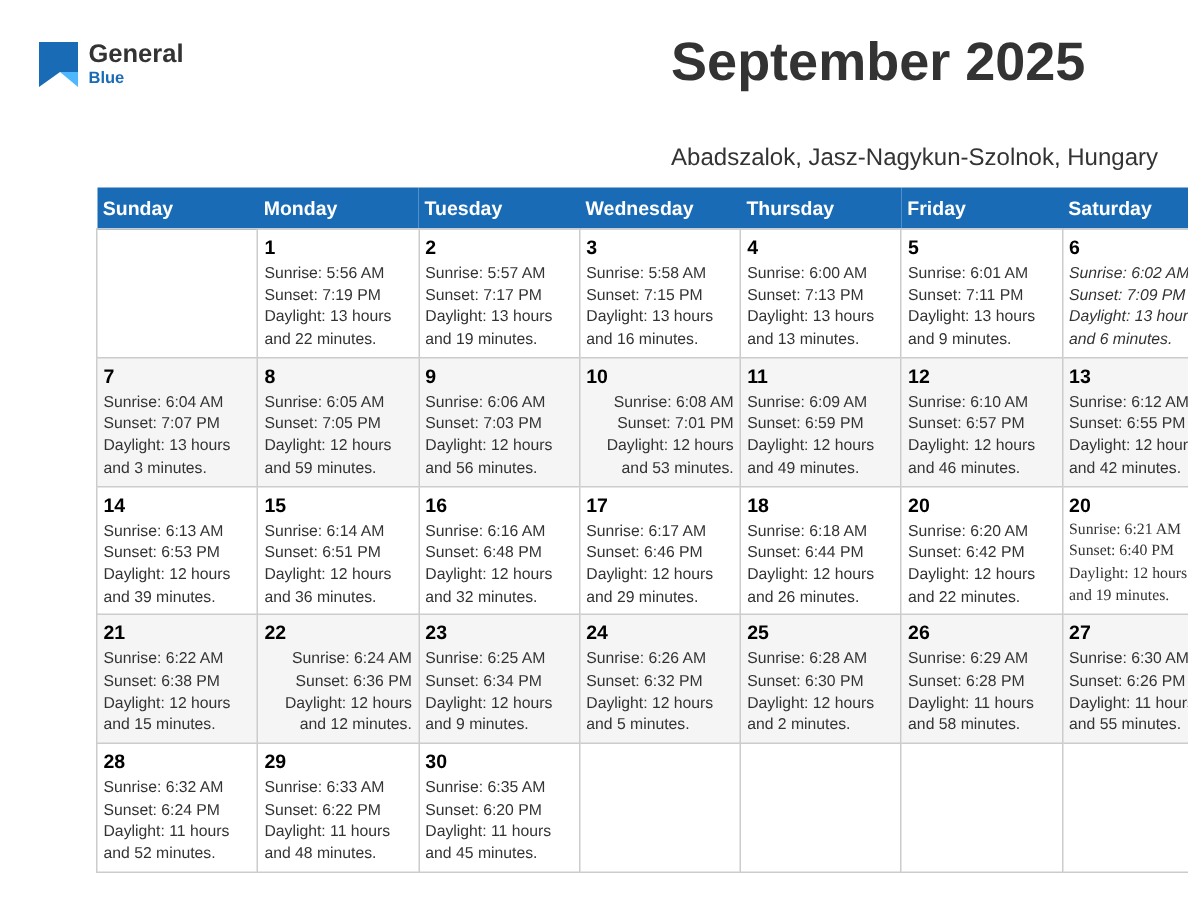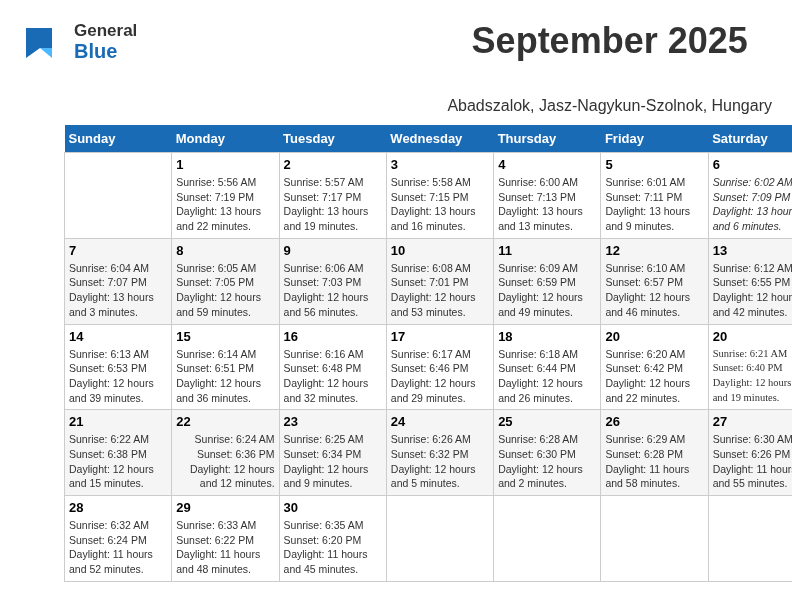--- a/index.html
+++ b/index.html
@@ -14,21 +14,21 @@
       display: flex;
       align-items: flex-start;
       justify-content: space-between;
       margin-bottom: 10px;
     }
     .logo-wrapper {
       display: flex;
       align-items: center;
     }
     .title-area {
-      text-align: center;
+      text-align: left;
     }
     .month-title {
       font-size: 36px;
       font-weight: bold;
       color: #333;
     }
     .subtitle {
       font-size: 16px;
       color: #333;
       margin-top: 35px;
@@ -82,23 +82,23 @@
 <body>
 
 <div class="header-area">
   <div class="logo-wrapper">
     <div>
       <svg width="38" height="40" viewBox="0 0 38 40" xmlns="http://www.w3.org/2000/svg">
         <polygon points="6,8 32,8 32,28 20,28 6,38" fill="#1a6bb5"></polygon>
         <polygon points="20,28 32,28 32,38" fill="#4db8ff"></polygon>
       </svg>
     </div>
-    <div style="margin-left:16px;">
+    <div style="margin-left:1px;">
       <div style="font-size:17px;font-weight:bold;color:#333;line-height:1.1;">General</div>
-      <div style="font-size:20px;font-weight:bold;color:#1a6bb5;line-height:1.1;">Blue</div>
+      <div style="font-size:11px;font-weight:bold;color:#1a6bb5;line-height:1.1;">Blue</div>
     </div>
   </div>
   <div class="title-area">
     <div class="month-title">September 2025</div>
     <div class="subtitle">Abadszalok, Jasz-Nagykun-Szolnok, Hungary</div>
   </div>
 </div>
 
 <table>
   <thead>
@@ -175,21 +175,21 @@
         </td>
         <td>
           <span class="day-num">9</span>
           <div class="day-info" style="white-space: pre-line;">Sunrise: 6:06 AM
 Sunset: 7:03 PM
 Daylight: 12 hours
 and 56 minutes.</div>
         </td>
         <td>
           <span class="day-num">10</span>
-          <div class="day-info" style="white-space: pre-line;">Sunrise: 6:08 AM
+          <div class="day-info" style="white-space: pre-line; text-align: right;">Sunrise: 6:08 AM
 Sunset: 7:01 PM
 Daylight: 12 hours
 and 53 minutes.</div>
         </td>
         <td>
           <span class="day-num">11</span>
           <div class="day-info" style="white-space: pre-line;">Sunrise: 6:09 AM
 Sunset: 6:59 PM
 Daylight: 12 hours
 and 49 minutes.</div>

